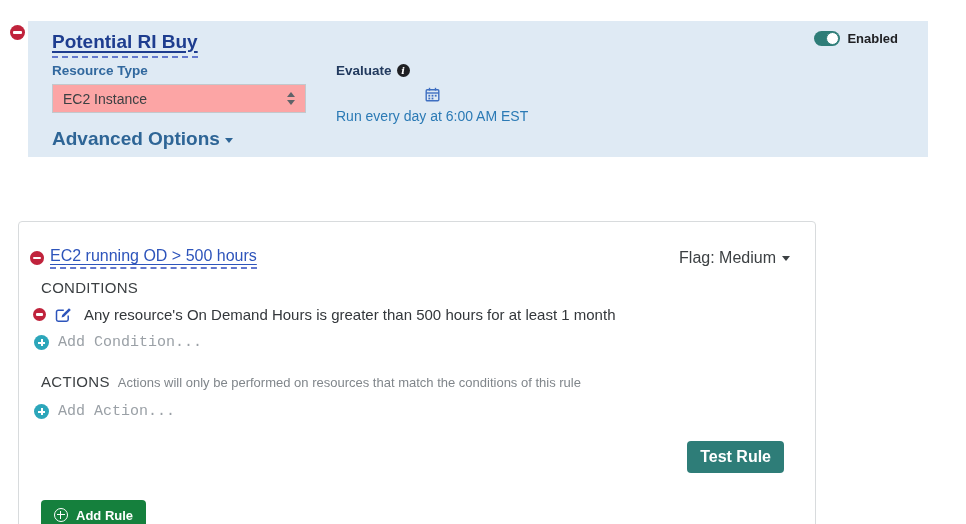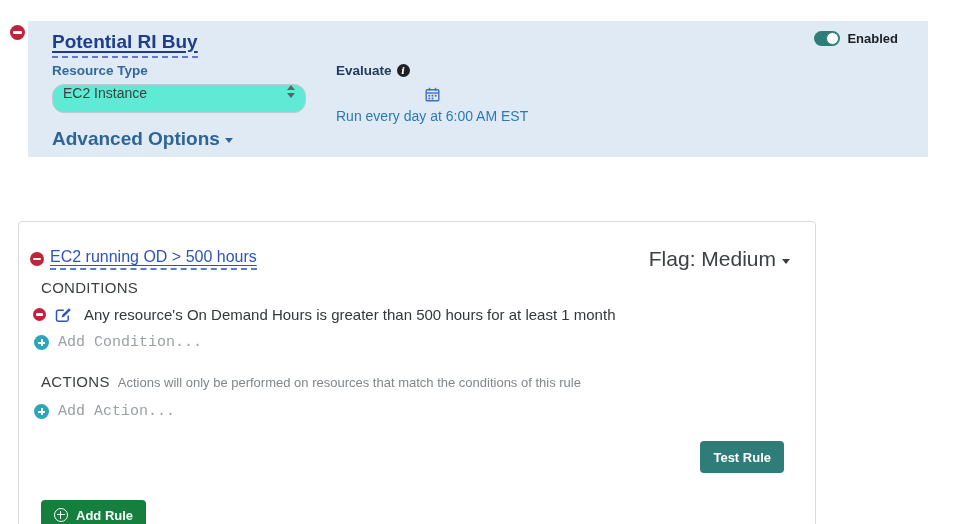--- a/index.html
+++ b/index.html
@@ -20,22 +20,22 @@
 
   .policy-title-wrap { position:absolute; left:24px; top:10px; }
   .policy-title { display:inline-block; font-size:19px; font-weight:bold; color:#1e3d8f;
     text-decoration:underline; text-decoration-thickness:1.5px; text-underline-offset:2.5px;
     border-bottom:2px dashed #6479ce; padding-bottom:3px; cursor:pointer; }
 
   .field-label { font-size:13.5px; font-weight:bold; color:#31689e; }
   .resource-type-label { position:absolute; left:24px; top:42px; }
 
   .resource-select { position:absolute; left:24px; top:63px; width:254px; height:29px;
-    background:#5eead4; border:1px solid #c3c8cc; border-radius:12px; display:flex;
-    align-items:flex-start; justify-content:space-between; padding:0 10px; cursor:pointer; }
+    background:#fca5a5; border:1px solid #c3c8cc; border-radius:0; display:flex;
+    align-items:center; justify-content:space-between; padding:0 10px; cursor:pointer; }
   .resource-select .sel-text { font-size:14px; color:#3c4043; }
   .updown-icon { display:flex; flex-direction:column; align-items:center; }
   .updown-icon::before { content:""; border-left:4px solid transparent;
     border-right:4px solid transparent; border-bottom:5px solid #5f6368; margin-bottom:2.5px; }
   .updown-icon::after { content:""; border-left:4px solid transparent;
     border-right:4px solid transparent; border-top:5px solid #5f6368; }
 
   .evaluate-label { position:absolute; left:308px; top:42px; color:#223a5e;
     display:flex; align-items:center; gap:5px; }
   .info-icon { display:inline-flex; width:13px; height:13px; border-radius:50%;
@@ -64,21 +64,21 @@
   .rules-card { position:absolute; left:18px; top:173px; width:798px; height:320px;
     background:#fff; border:1px solid #d8dbdd; border-radius:4px;margin-top:48px; }
 
   .rule-header-row { position:absolute; left:11px; right:25px; top:25px; display:flex;
     align-items:center; }
   .rule-header-row .minus-icon { width:14px; height:14px; }
   .rule-header-row .minus-icon::after { top:5.9px; }
   .rule-name { margin-left:6px; font-size:16px; color:#2d54bb; text-decoration:underline;
     text-underline-offset:2.5px; border-bottom:2px dashed #6479ce; padding-bottom:2px;
     cursor:pointer; }
-  .flag-dropdown { margin-left:auto; font-size:21px; color:#3c4043; cursor:pointer; }
+  .flag-dropdown { margin-left:auto; font-size:16px; color:#3c4043; cursor:pointer; }
   .flag-dropdown .caret-down { border-top-color:#3c4043; margin-left:6px;
     border-left-width:4px; border-right-width:4px; }
 
   .section-heading { font-size:15px; color:#3c4043; letter-spacing:0.3px; }
   .conditions-heading { position:absolute; left:22px; top:57px; }
 
   .condition-row { position:absolute; left:14px; top:84px; display:flex; align-items:center; }
   .condition-row .minus-icon { width:13px; height:13px; }
   .condition-row .minus-icon::after { top:5.4px; left:2.9px; right:2.9px; height:2.2px; }
   .edit-icon { display:inline-flex; margin-left:9px; color:#2d54bb; cursor:pointer; }
@@ -94,21 +94,21 @@
     height:2px; background:#fff; }
   .plus-icon::after { content:""; position:absolute; top:3.6px; bottom:3.6px; left:6.5px;
     width:2px; background:#fff; }
   .add-label { font-size:15px; color:#9aa0a6;font-family:Liberation Mono, monospace; }
 
   .actions-row { position:absolute; left:22px; top:151px; display:flex; align-items:baseline; }
   .actions-desc { margin-left:8px; font-size:13px; color:#80868b;text-align:center; }
 
   .test-rule-btn { position:absolute; right:31px; top:219px; min-width:80px; height:32px;
     background:#2e7d78; color:#fff; border:none; border-radius:4px; font-family:inherit;
-    font-size:13px; font-weight:bold; padding:0 13px; cursor:pointer; }
+    font-size:16px; font-weight:bold; padding:0 13px; cursor:pointer; }
 
   .add-rule-btn { position:absolute; left:22px; top:278px; height:30px; background:#15803d;
     color:#fff; border:none; border-radius:4px; font-family:inherit; font-size:13px;
     font-weight:bold; padding:0 13px; display:flex; align-items:center; gap:8px;
     cursor:pointer; }
   .plus-outline-icon { position:relative; display:inline-block; width:14px; height:14px;
     border:1.6px solid #fff; border-radius:50%; flex:0 0 auto; }
   .plus-outline-icon::before { content:""; position:absolute; left:2.4px; right:2.4px;
     top:4.6px; height:1.8px; background:#fff; }
   .plus-outline-icon::after { content:""; position:absolute; top:2.4px; bottom:2.4px;

